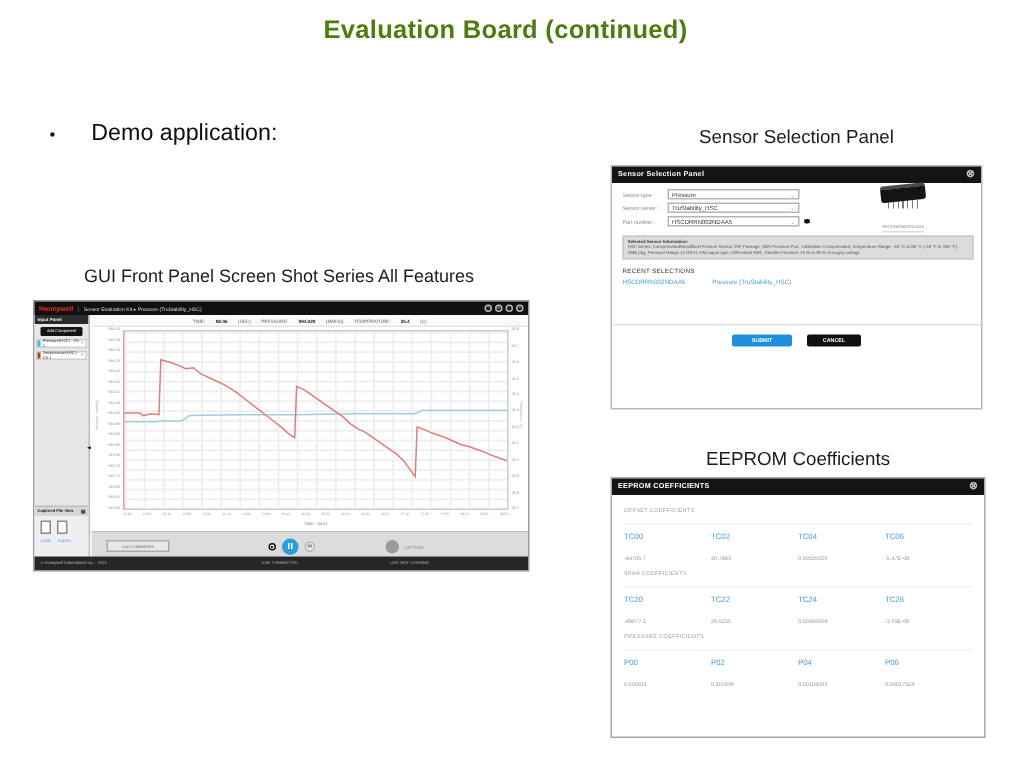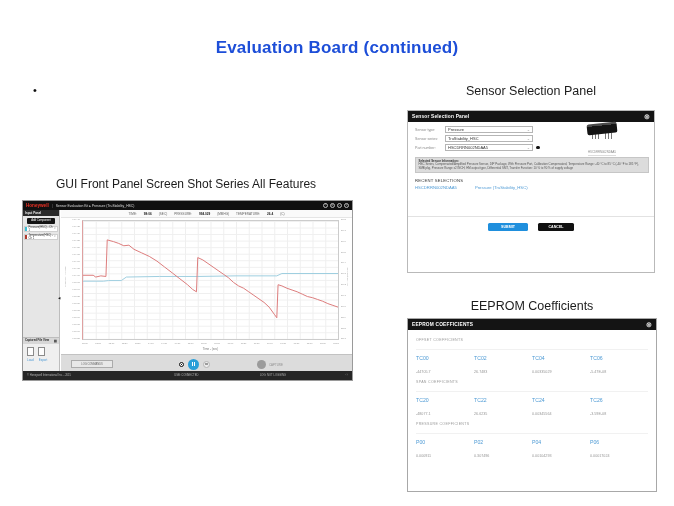--- a/index.html
+++ b/index.html
@@ -1,20 +1,20 @@
 <!DOCTYPE html>
 <html><head>
 <meta charset="utf-8">
 <style>
 * { margin:0; padding:0; box-sizing:border-box; }
 html,body { width:674px; height:506px; overflow:hidden; }
 body { background:#fff; font-family:"Liberation Sans", sans-serif; position:relative; color:#111; }
 
 
-#slide-title { position:absolute; left:0; right:0; top:10px; text-align:center; font-size:17px; font-weight:bold; letter-spacing:.2px; color:#1d4ed8;margin-top:28px; }
+#slide-title { position:absolute; left:0; right:0; top:10px; text-align:center; font-size:17px; font-weight:bold; letter-spacing:.2px; color:#4d7c0f; }
 #bullet-row { position:absolute; left:33px; top:80px; display:flex; gap:24px; font-size:15.5px; color:#0d0d0d; }
 #bullet-row .bullet-glyph { font-size:11px; line-height:20px; }
 .caption { position:absolute; text-align:center; color:#1c1c1c; }
 #caption-sensor { left:407px; top:84px; width:248px; font-size:12.5px; }
 #caption-gui { left:16px; top:177px; width:340px; font-size:12px; }
 #caption-eeprom { left:407px; top:299px; width:250px; font-size:12.5px; }
 
 
 #sensor-panel { position:absolute; left:407px; top:110px; width:248px; height:163px; background:#fff; border:1px solid #b9b9b9; }
 .dlg-titlebar { height:11px; background:#141414; color:#fff; display:flex; align-items:center; justify-content:space-between; padding:0 4px; font-size:4.8px; font-weight:bold; letter-spacing:.2px; }
@@ -98,20 +98,21 @@
 .ee-row { display:grid; grid-template-columns:1fr 1fr 1fr 1fr; }
 .ee-labels { margin-top:7px; padding-top:5px; border-top:1px solid #f1f1f1; font-size:5.2px; color:#4f9bd5; }
 .ee-values { margin-top:9px; margin-bottom:3px; font-size:3.7px; color:#979797; }
 </style>
 </head>
 <body>
 
 <h1 id="slide-title">Evaluation Board (continued)</h1>
 <div id="bullet-row">
   <span class="bullet-glyph">•</span>
+  <span>Demo application:</span>
 </div>
 <div id="caption-sensor" class="caption">Sensor Selection Panel</div>
 <div id="caption-gui" class="caption">GUI Front Panel Screen Shot Series All Features</div>
 <div id="caption-eeprom" class="caption">EEPROM Coefficients</div>
 
 <div id="sensor-panel">
   <div class="dlg-titlebar">
     <span>Sensor Selection Panel</span>
     <span class="dlg-close">⊗</span>
   </div>

